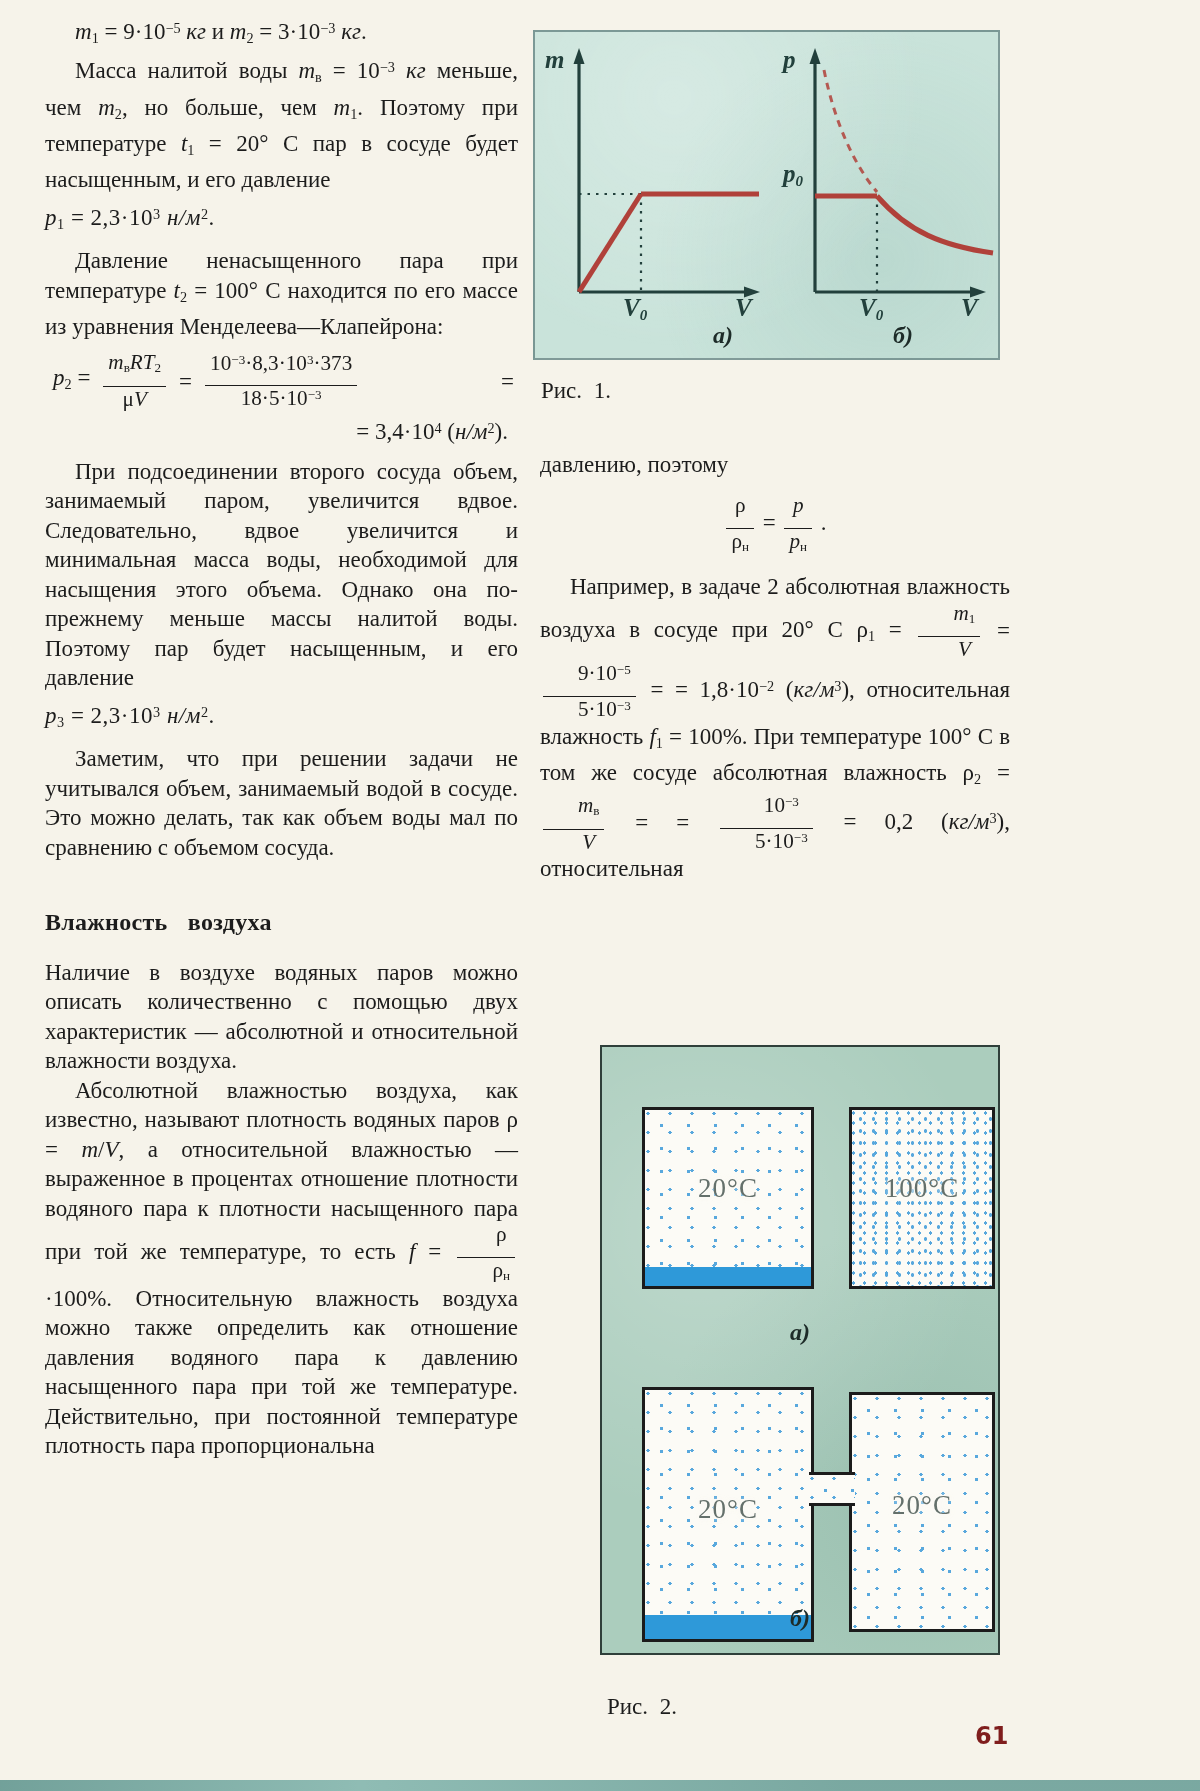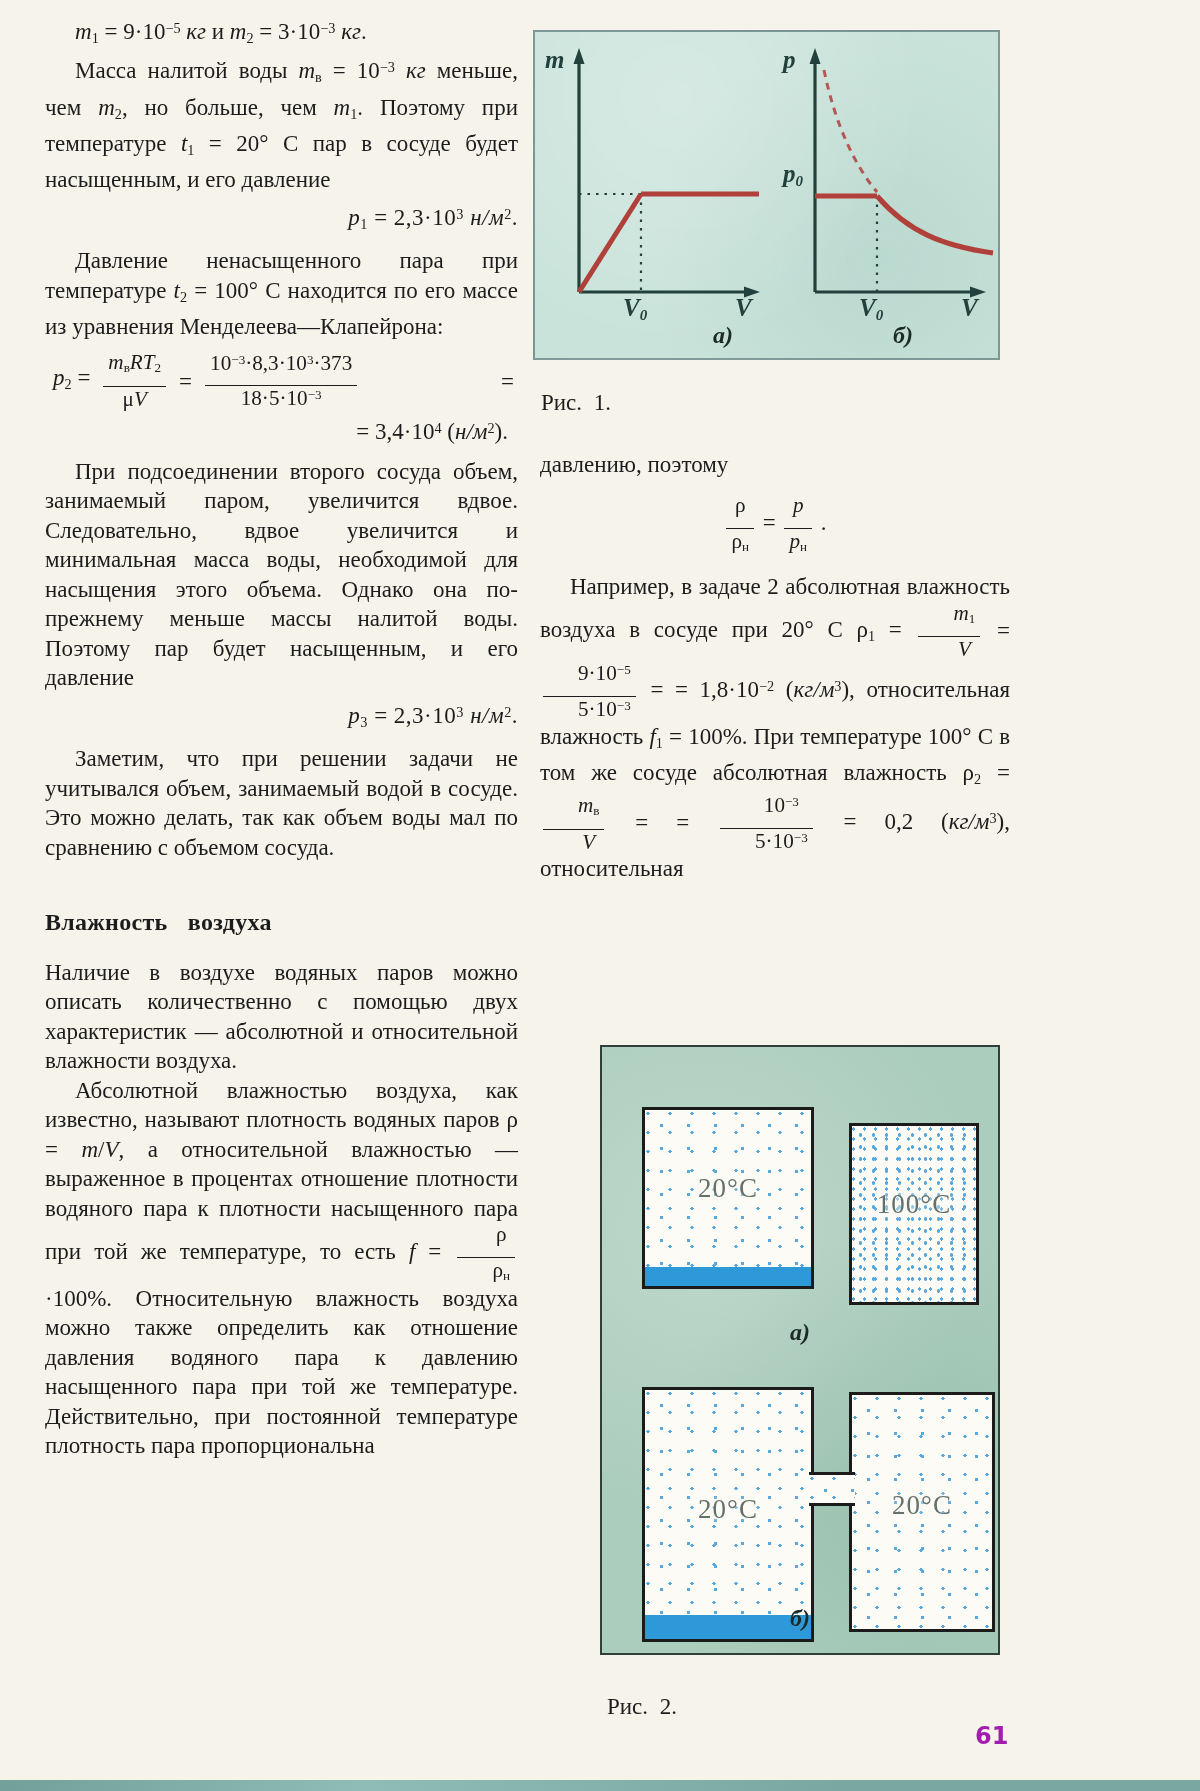--- a/index.html
+++ b/index.html
@@ -11,21 +11,21 @@
   html,body{margin:0;padding:0;overflow:hidden;}
   body{
     width:1200px;height:1791px;position:relative;
     background:var(--paper);color:var(--ink);
     font-family:"Liberation Serif","DejaVu Serif",serif;
     font-size:23px;line-height:29.5px;
   }
   .left-col{position:absolute;left:45px;top:14px;width:473px;text-align:justify;}
   p{margin:0;}
   .ind{text-indent:30px;}
-  .dformula{text-align:right;margin:5px 0 7px;font-size:23px;}
+  .dformula{text-align:left;margin:5px 0 7px;font-size:23px;}
   .dformula.simple{letter-spacing:.5px;}
   .cformula{display:flex;align-items:center;margin:10px 0 2px;padding-left:8px;gap:10px;}
   .cformula .push{margin-left:auto;padding-right:4px;}
   .fresult{text-align:right;padding-right:10px;margin:2px 0 10px;}
   .frac{display:inline-flex;flex-direction:column;vertical-align:middle;text-align:center;
         font-size:.92em;line-height:1.12;margin:0 3px;}
   .frac .num{border-bottom:1.7px solid var(--ink);padding:0 5px 10px;}
   .frac .den{padding:1px 5px 0;}
   sub{font-size:.62em;vertical-align:-.25em;}
   sup{font-size:.62em;vertical-align:.45em;}
@@ -59,21 +59,21 @@
   .dots-dense{background-color:var(--vessel);
     background-image:radial-gradient(circle,var(--dot) 1.7px,rgba(0,0,0,0) 1.9px),
                      radial-gradient(circle,var(--dot) 1.5px,rgba(0,0,0,0) 1.7px);
     background-size:13px 12px,11px 10px;background-position:2px 3px,7px 8px;}
   .vessel .vlabel{position:absolute;left:0;right:0;text-align:center;
     font-size:27px;color:var(--vlabel);letter-spacing:1px;
     text-shadow:0 0 5px rgba(252,251,246,.95),0 0 9px rgba(252,251,246,.9);}
   .vessel .water{position:absolute;left:0;right:0;bottom:0;background:var(--water);}
   .tube{position:absolute;left:207px;top:425px;width:46px;height:34px;
         border-top:3.5px solid #1b1b1b;border-bottom:3.5px solid #1b1b1b;box-sizing:border-box;z-index:5;}
-  .pagenum{position:absolute;left:975px;top:1722px;font:700 24px "DejaVu Sans",sans-serif;color:#a21caf;}
+  .pagenum{position:absolute;left:975px;top:1722px;font:700 24px "DejaVu Sans",sans-serif;color:#7f1d1d;}
   .bottom-edge{position:absolute;left:0;right:0;bottom:0;height:11px;background:var(--edge);
         background-image:linear-gradient(90deg,rgba(60,110,105,.35),rgba(0,0,0,0) 30%,rgba(60,110,105,.25) 70%);}
 </style>
 </head>
 <body>
 
 <div class="left-col">
   <p class="ind"><i>m</i><sub>1</sub> = 9·10<sup>−5</sup> <i>кг</i> и <i>m</i><sub>2</sub> = 3·10<sup>−3</sup> <i>кг</i>.</p>
   <p class="ind">Масса налитой воды <i>m</i><sub>в</sub> = 10<sup>−3</sup> <i>кг</i> меньше, чем <i>m</i><sub>2</sub>, но больше, чем <i>m</i><sub>1</sub>. Поэтому при температуре <i>t</i><sub>1</sub> = 20° C пар в сосуде будет насыщенным, и его давление</p>
   <p class="dformula simple"><i>p</i><sub>1</sub> = 2,3·10<sup>3</sup> <i>н/м</i><sup>2</sup>.</p>
@@ -137,21 +137,21 @@
       <path d="M94,152 C125,188 160,202 210,209" fill="none" style="stroke:var(--curve);stroke-width:5"></path>
     </svg>
     <div class="glab" style="left:0px;top:2px;"><i>p</i></div>
     <div class="glab" style="left:0px;top:116px;"><i>p</i><sub>0</sub></div>
     <div class="glab" style="left:178px;top:250px;"><i>V</i></div>
     <div class="glab" style="left:76px;top:250px;"><i>V</i><sub>0</sub></div>
   </div>
   <div class="sub" style="left:178px;top:290px;">а)</div>
   <div class="sub" style="left:358px;top:290px;">б)</div>
 </div>
-<div class="fig-caption" style="left:541px;top:388px;">Рис. 1.</div>
+<div class="fig-caption" style="left:541px;top:376px;">Рис. 1.</div>
 
 <p class="rtext" style="top:450px;">давлению, поэтому</p>
 
 <div class="rformula" style="top:494px;">
   <span class="frac">
     <span class="num">ρ</span>
     <span class="den">ρ<sub>н</sub></span>
   </span>
   <span>=</span>
   <span class="frac">
@@ -173,21 +173,21 @@
     </span><span> =</span><span> = </span><span class="frac">
       <span class="num">10<sup>−3</sup></span>
       <span class="den">5·10<sup>−3</sup></span>
     </span><span> = 0,2 (<i>кг/м</i><sup>3</sup>), относительная</span></p>
 
 <div class="fig2">
   <div class="vessel dots-sparse" style="left:40px;top:60px;width:172px;height:182px;">
     <div class="vlabel" style="top:64px;">20°C</div>
     <div class="water" style="height:19px;"></div>
   </div>
-  <div class="vessel dots-dense" style="left:247px;top:60px;width:130px;height:182px;margin-top:16px;">
+  <div class="vessel dots-dense" style="left:247px;top:60px;width:146px;height:182px;">
     <div class="vlabel" style="top:64px;">100°C</div>
   </div>
   <div class="sub" style="left:0;right:0;top:272px;text-align:center;">а)</div>
 
   <div class="vessel dots-sparse" style="left:40px;top:340px;width:172px;height:255px;">
     <div class="vlabel" style="top:105px;">20°C</div>
     <div class="water" style="height:24px;"></div>
   </div>
   <div class="vessel dots-sparse" style="left:247px;top:345px;width:146px;height:240px;">
     <div class="vlabel" style="top:96px;">20°C</div>

